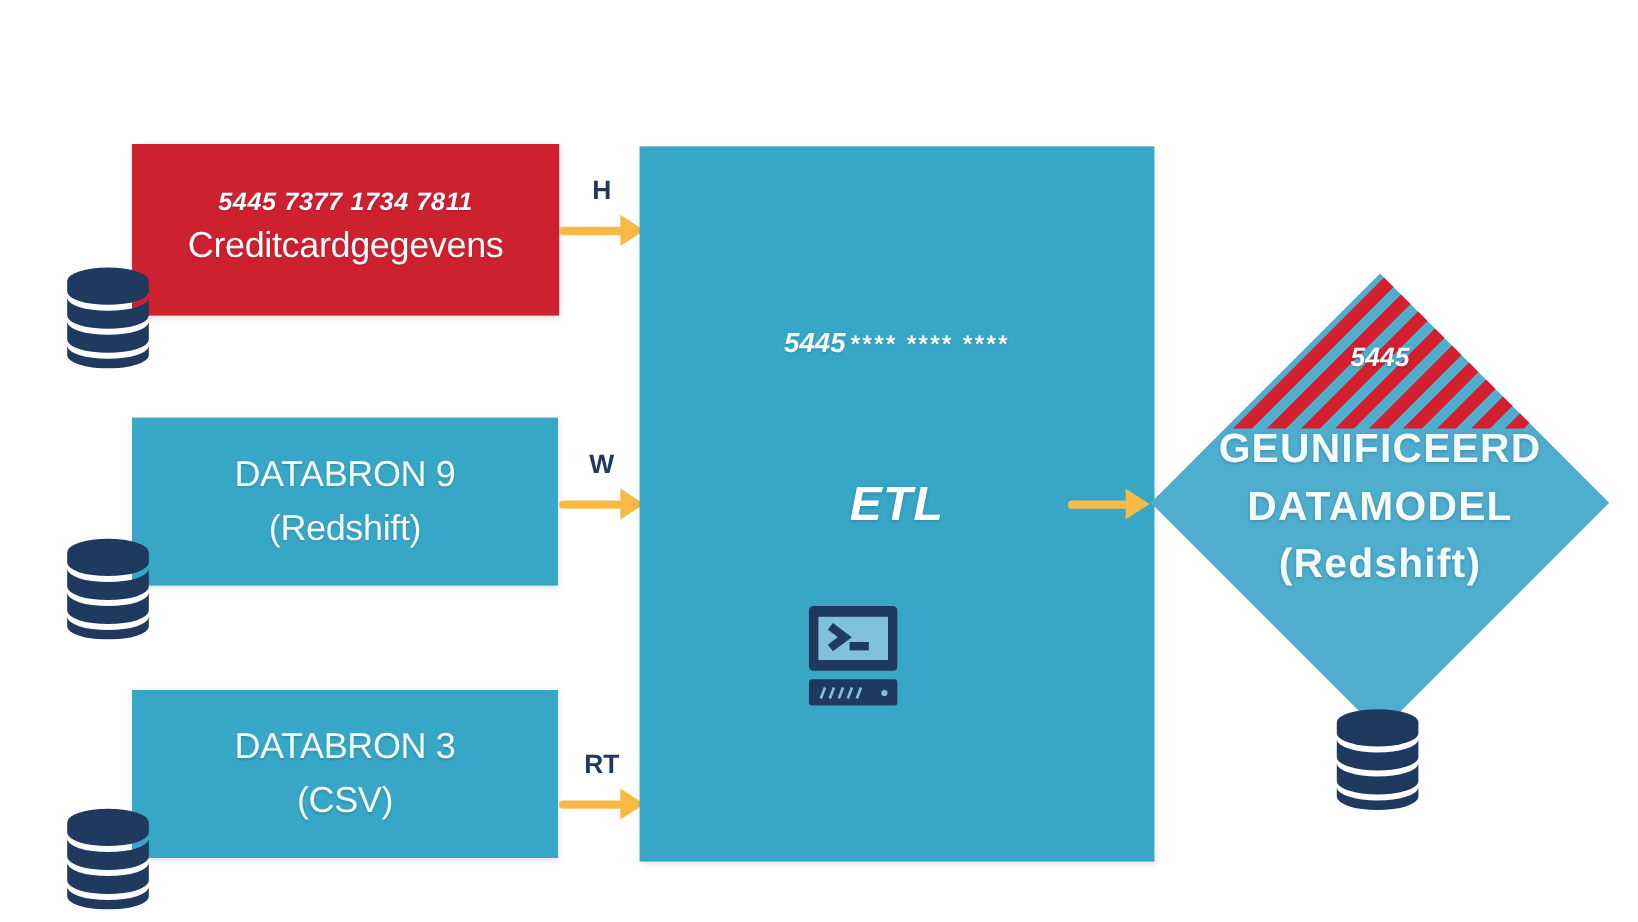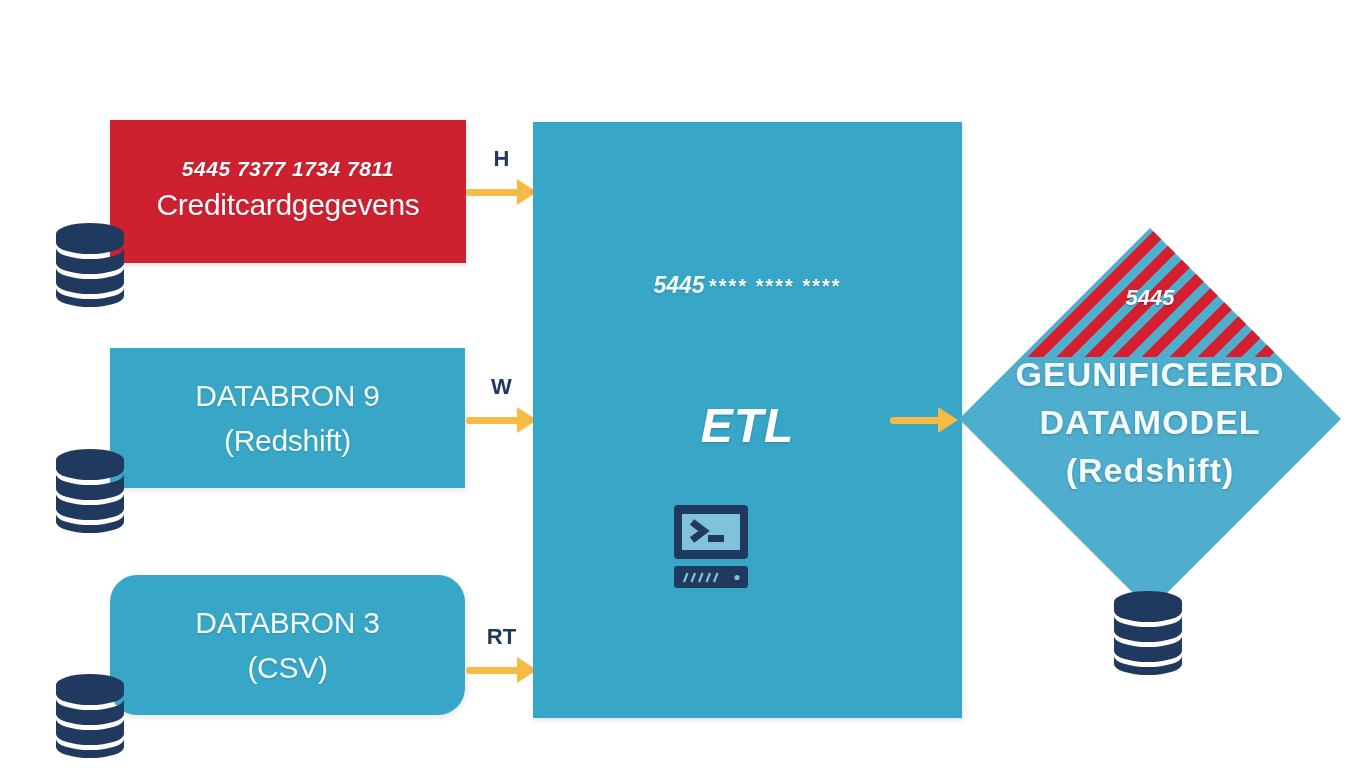--- a/index.html
+++ b/index.html
@@ -33,21 +33,21 @@
     border-left:20px solid var(--arrow,#f7ba45); }
   .arrow .lbl { position:absolute; top:-33px; left:0; width:100%; text-align:center;
     color:var(--navy,#20395f); font-weight:bold; font-size:22px; }
   
   .etl-box { position:absolute; left:533px; top:122px; width:429px; height:596px;
     background:var(--teal,#38a6c6); box-shadow:1px 2px 6px rgba(0,0,0,0.12); }
   .etl-masked { position:absolute; top:150px; left:0; width:100%; text-align:center; color:var(--textLight,#f3fbfd); }
   .etl-masked .prefix { font-style:italic; font-weight:bold; font-size:23px; text-shadow:0 1px 2px rgba(0,0,0,0.18); }
   .etl-masked .stars  { font-weight:bold; font-size:20px; letter-spacing:2px; text-shadow:0 1px 2px rgba(0,0,0,0.18); }
   .etl-label { position:absolute; top:276px; left:0; width:100%; text-align:center;
-    font-style:italic; font-weight:bold; font-size:48px; color:#ffffff;
+    font-style:italic; font-weight:bold; font-size:40px; color:#ffffff;
     letter-spacing:1px; text-shadow:0 1px 3px rgba(0,0,0,0.2); }
   .terminal-icon { position:absolute; left:141px; top:383px; }
   
   .diamond { position:absolute; left:959px; top:228px; width:382px; height:382px; }
   .diamond-bg { position:absolute; inset:0; background:var(--diamond,#4fadce);
     clip-path:polygon(50% 0,100% 50%,50% 100%,0 50%); }
   .diamond-stripes { position:absolute; inset:0;
     background:repeating-linear-gradient(135deg, var(--stripeRed,#d31f2e) 0 11px, transparent 11px 20px);
     clip-path:polygon(50% 0%, 83.8% 33.8%, 16.2% 33.8%); }
   .diamond-card { position:absolute; top:57px; left:0; width:100%; text-align:center;
@@ -58,21 +58,21 @@
     letter-spacing:1px; text-shadow:0 1px 3px rgba(0,0,0,0.22); }
   
   .db-icon { position:absolute; }
   .db1 { left:54px;   top:221px; }
   .db2 { left:54px;   top:447px; }
   .db3 { left:54px;   top:672px; }
   .db4 { left:1112px; top:589px; }
   
   .src1 { left:110px; top:120px; width:356px; height:143px; }
   .src2 { left:110px; top:348px; width:355px; height:140px; }
-  .src3 { left:110px; top:575px; width:355px; height:140px;border-radius:27px; }
+  .src3 { left:110px; top:575px; width:355px; height:140px; }
 </style>
 </head>
 <body>
 
 <div class="stage">
 
   <div class="box box-red src1">
     <div class="card-number">5445 7377 1734 7811</div>
     <div class="box-title">Creditcardgegevens</div>
   </div>

